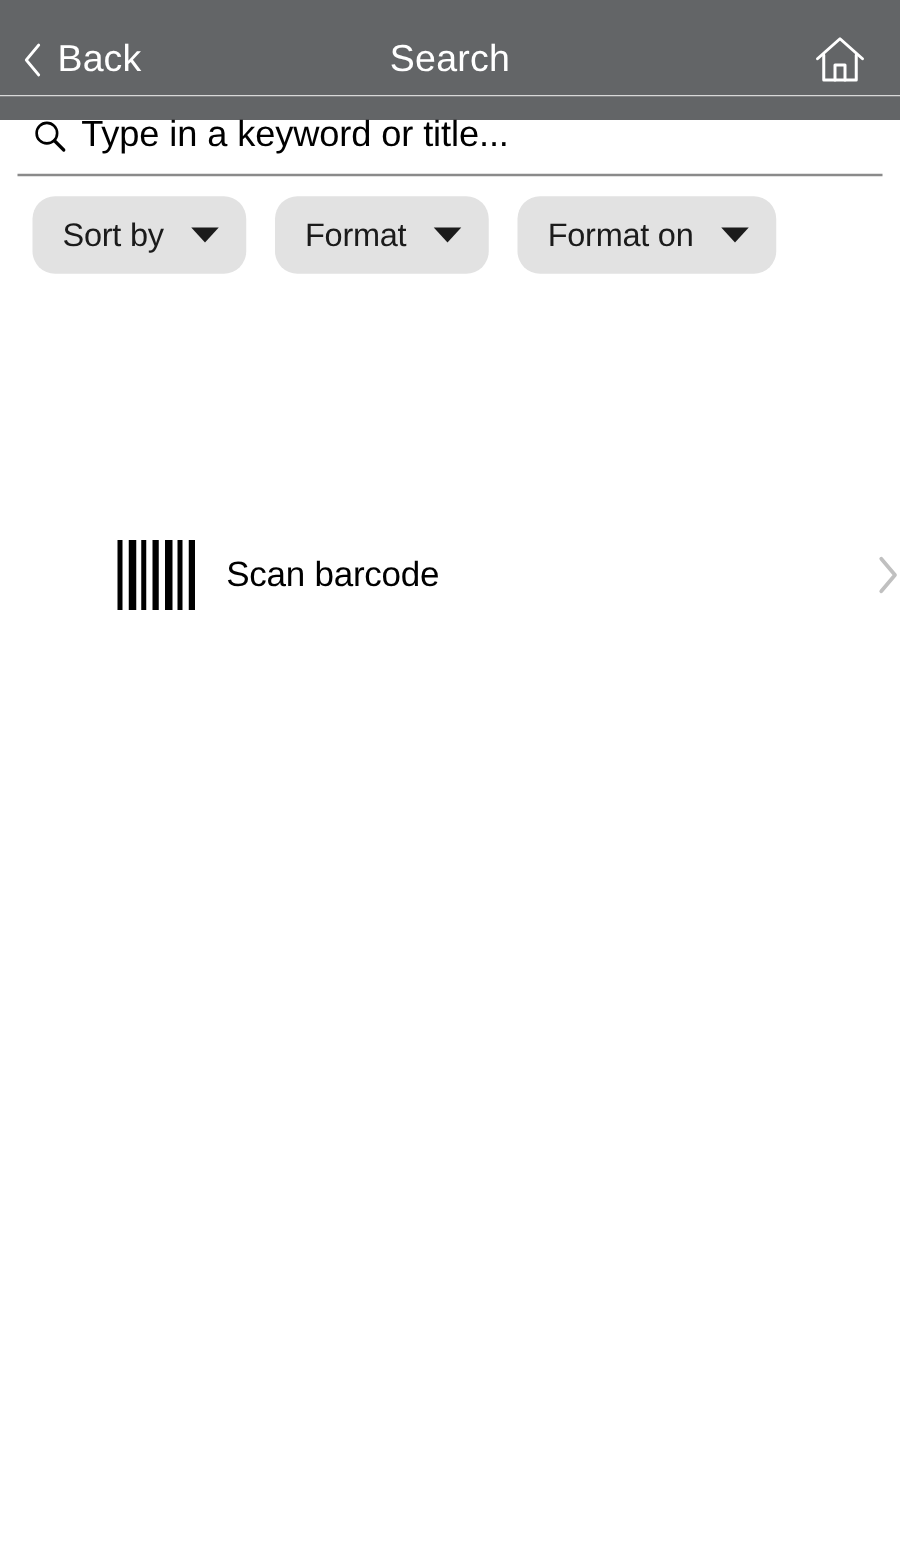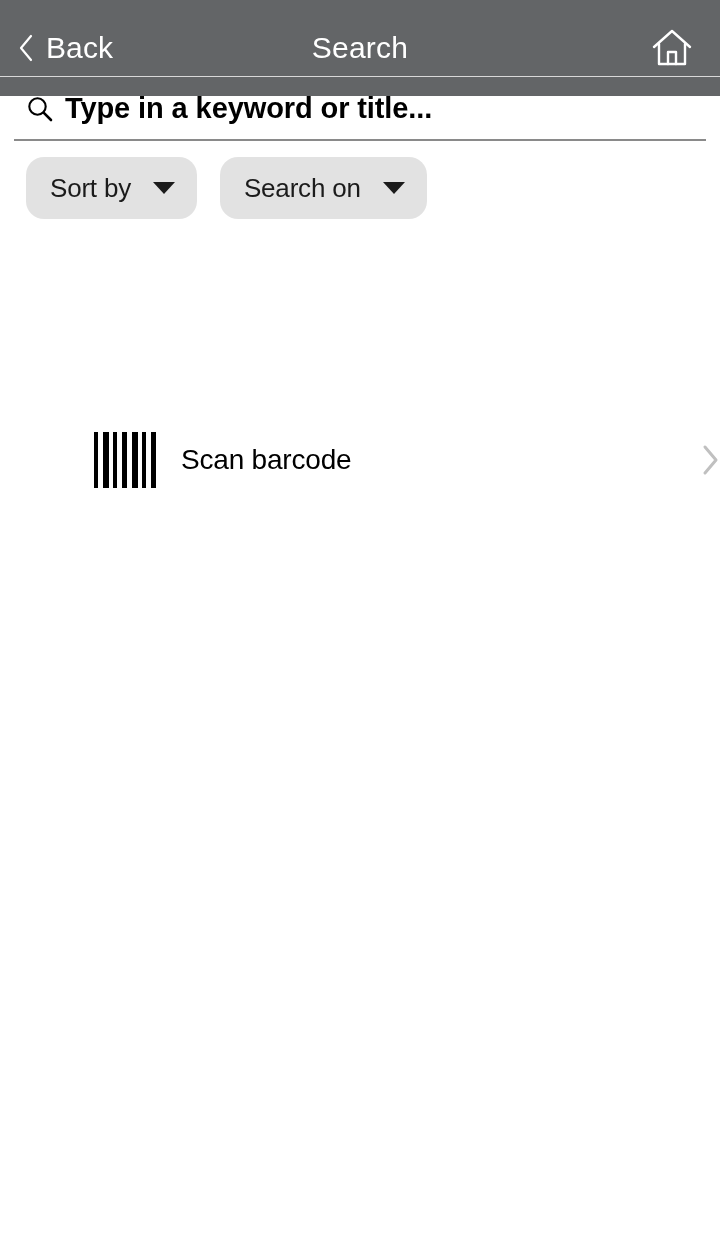--- a/index.html
+++ b/index.html
@@ -107,21 +107,21 @@
     width: 30px;
     height: 30px;
     margin-left: 11px;
     margin-right: 10px;
     flex: none;
     display: block;
   }
 
   .search-placeholder {
     font-size: 29px;
-    font-weight: 700;
+    font-weight: 400;
     color: #000000;
     line-height: 1;
     letter-spacing: -0.1px;
     white-space: nowrap;
   }
 
   
   .filters {
     position: absolute;
     top: 157px;
@@ -258,23 +258,27 @@
     <span class="search-placeholder">Type in a keyword or title...</span>
   </div>
 
   <div class="filters">
 
     <button class="chip">
       <span class="chip-label">Sort by</span>
       <span class="chip-caret"></span>
     </button>
 
-
     <button class="chip">
-      <span class="chip-label">Search on</span>
+      <span class="chip-label">Format</span>
+      <span class="chip-caret"></span>
+    </button>
+
+    <button class="chip">
+      <span class="chip-label">Format on</span>
       <span class="chip-caret"></span>
     </button>
 
     <span class="row-break"></span>
 
   </div>
 
   <div class="scan-row">
     <span class="barcode-icon">
       <i class="bar-w1"></i>

